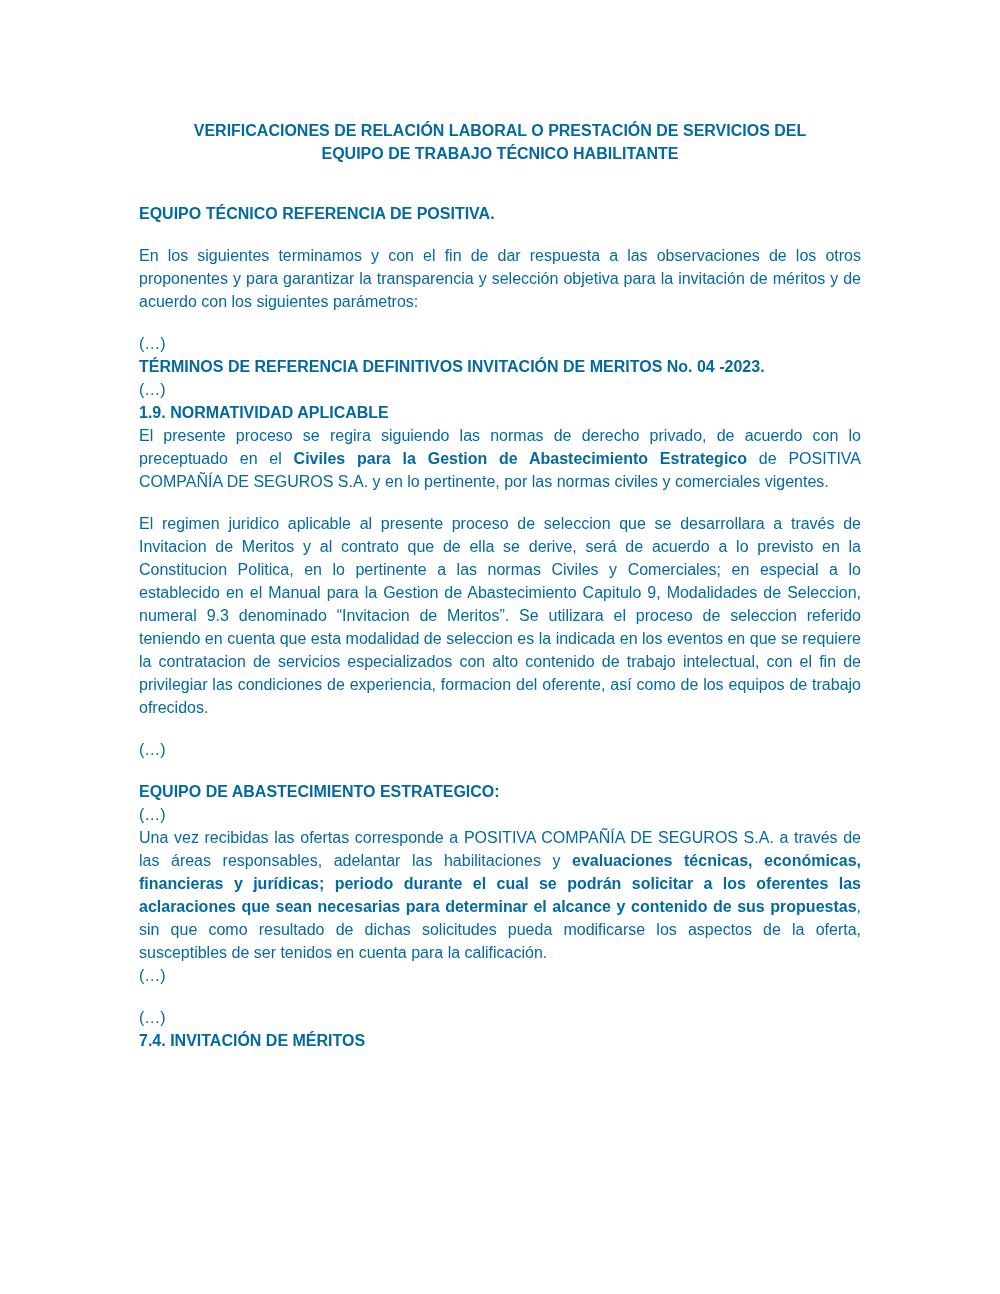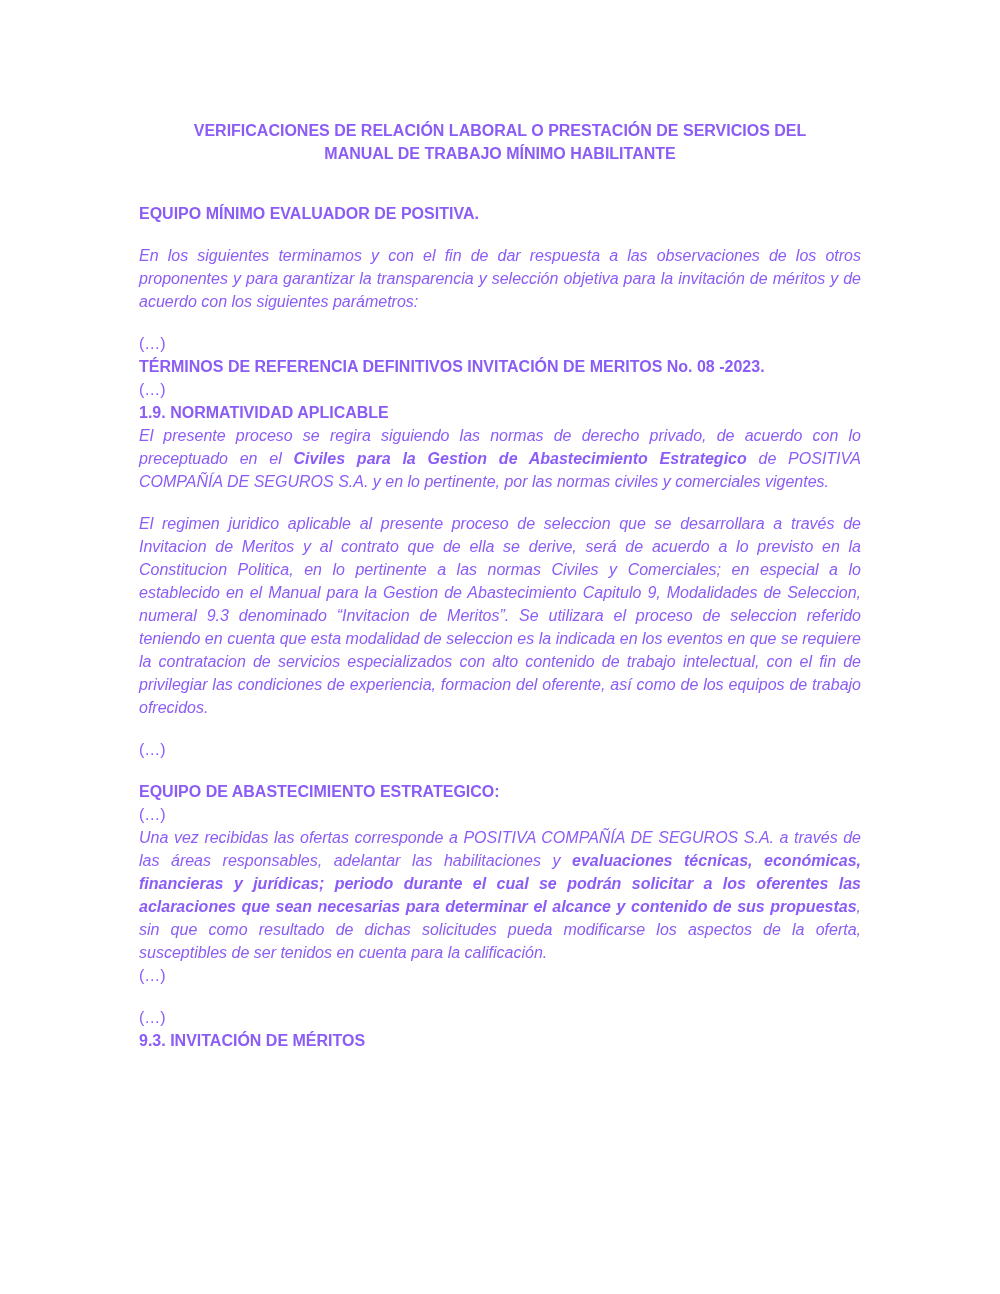--- a/index.html
+++ b/index.html
@@ -5,21 +5,21 @@
   html, body {
     margin: 0;
     padding: 0;
     background: #ffffff;
   }
   .page {
     position: relative;
     width: 1000px;
     height: 1294px;
     background: #ffffff;
-    color: #8b5cf6;
+    color: #0369a1;
     font-family: "Liberation Sans", "DejaVu Sans", sans-serif;
     overflow: hidden;
   }
   .content {
     position: absolute;
     top: 119px;
     left: 139px;
     width: 722px;
     font-size: 16px;
     line-height: 23px;
@@ -28,57 +28,56 @@
     font-weight: bold;
     text-align: center;
   }
   .heading {
     font-weight: bold;
     text-align: left;
   }
   .para {
     text-align: justify;
     text-justify: inter-word;
-    font-style: italic;
   }
   .plain-line {
     text-align: left;
   }
   .bold-run {
     font-weight: bold;
   }
   .gap {
     width: 100%;
   }
 </style>
 </head>
 <body>
 
 <div class="page">
   <div class="content" id="doc-content">
       <div>
         <div class="doc-title-line">VERIFICACIONES DE RELACIÓN LABORAL O PRESTACIÓN DE SERVICIOS DEL</div>
-        <div class="doc-title-line">MANUAL DE TRABAJO MÍNIMO HABILITANTE</div>
+        <div class="doc-title-line">EQUIPO DE TRABAJO TÉCNICO HABILITANTE</div>
       </div>
       <div class="gap" style="height: 37px;"></div>
-      <div class="heading">EQUIPO MÍNIMO EVALUADOR DE POSITIVA.</div>
+      <div class="heading">EQUIPO TÉCNICO REFERENCIA DE POSITIVA.</div>
       <div class="gap" style="height: 19px;"></div>
       <div class="para"><span>En los siguientes terminamos y con el fin de dar respuesta a las observaciones de los otros proponentes y para garantizar la transparencia y selección objetiva para la invitación de méritos y de acuerdo con los siguientes parámetros:</span></div>
       <div class="gap" style="height: 19px;"></div>
       <div class="plain-line">(…)</div>
-      <div class="heading">TÉRMINOS DE REFERENCIA DEFINITIVOS INVITACIÓN DE MERITOS No. 08 -2023.</div>
+      <div class="heading">TÉRMINOS DE REFERENCIA DEFINITIVOS INVITACIÓN DE MERITOS No. 04 -2023.</div>
       <div class="plain-line">(…)</div>
       <div class="heading">1.9. NORMATIVIDAD APLICABLE</div>
       <div class="para"><span>El presente proceso se regira siguiendo las normas de derecho privado, de acuerdo con lo preceptuado en el </span><span class="bold-run">Civiles para la Gestion de Abastecimiento Estrategico</span><span> de POSITIVA COMPAÑÍA DE SEGUROS S.A. y en lo pertinente, por las normas civiles y comerciales vigentes.</span></div>
       <div class="gap" style="height: 19px;"></div>
       <div class="para"><span>El regimen juridico aplicable al presente proceso de seleccion que se desarrollara a través de Invitacion de Meritos y al contrato que de ella se derive, será de acuerdo a lo previsto en la Constitucion Politica, en lo pertinente a las normas Civiles y Comerciales; en especial a lo establecido en el Manual para la Gestion de Abastecimiento Capitulo 9, Modalidades de Seleccion, numeral 9.3 denominado “Invitacion de Meritos”. Se utilizara el proceso de seleccion referido teniendo en cuenta que esta modalidad de seleccion es la indicada en los eventos en que se requiere la contratacion de servicios especializados con alto contenido de trabajo intelectual, con el fin de privilegiar las condiciones de experiencia, formacion del oferente, así como de los equipos de trabajo ofrecidos.</span></div>
       <div class="gap" style="height: 19px;"></div>
       <div class="plain-line">(…)</div>
       <div class="gap" style="height: 19px;"></div>
       <div class="heading">EQUIPO DE ABASTECIMIENTO ESTRATEGICO:</div>
       <div class="plain-line">(…)</div>
       <div class="para"><span>Una vez recibidas las ofertas corresponde a POSITIVA COMPAÑÍA DE SEGUROS S.A. a través de las áreas responsables, adelantar las habilitaciones y </span><span class="bold-run">evaluaciones técnicas, económicas, financieras y jurídicas; periodo durante el cual se podrán solicitar a los oferentes las aclaraciones que sean necesarias para determinar el alcance y contenido de sus propuestas</span><span>, sin que como resultado de dichas solicitudes pueda modificarse los aspectos de la oferta, susceptibles de ser tenidos en cuenta para la calificación.</span></div>
       <div class="plain-line">(…)</div>
       <div class="gap" style="height: 19px;"></div>
       <div class="plain-line">(…)</div>
-      <div class="heading">9.3. INVITACIÓN DE MÉRITOS</div>
+      <div class="heading">7.4. INVITACIÓN DE MÉRITOS</div>
     </div>
 </div>
 
 </body></html>

